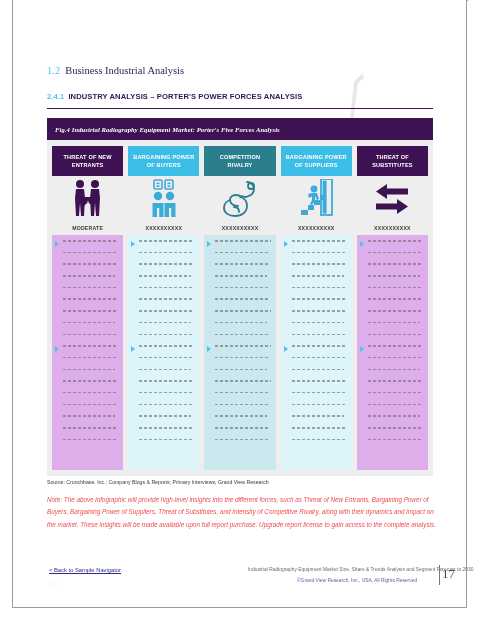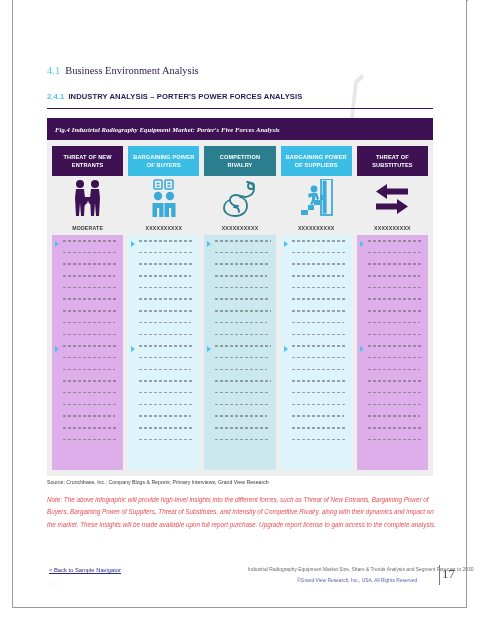--- a/index.html
+++ b/index.html
@@ -268,21 +268,21 @@
 <body>
 
 <div id="page">
 
   <div id="sheet-top-line"></div>
   <div id="sheet"></div>
 
   <div class="swoosh">❲</div>
 
   <div class="h-sec">
-    <span class="num">4.1</span><span>Business Environment Analysis</span>
+    <span class="num">1.2</span><span>Business Industrial Analysis</span>
   </div>
 
   <div class="h-sub">
     <span class="num">2.4.1</span><span>INDUSTRY ANALYSIS – PORTER'S POWER FORCES ANALYSIS</span>
   </div>
 
   <div class="h-rule"></div>
 
   <div id="figure">
     <div id="fig-title">

